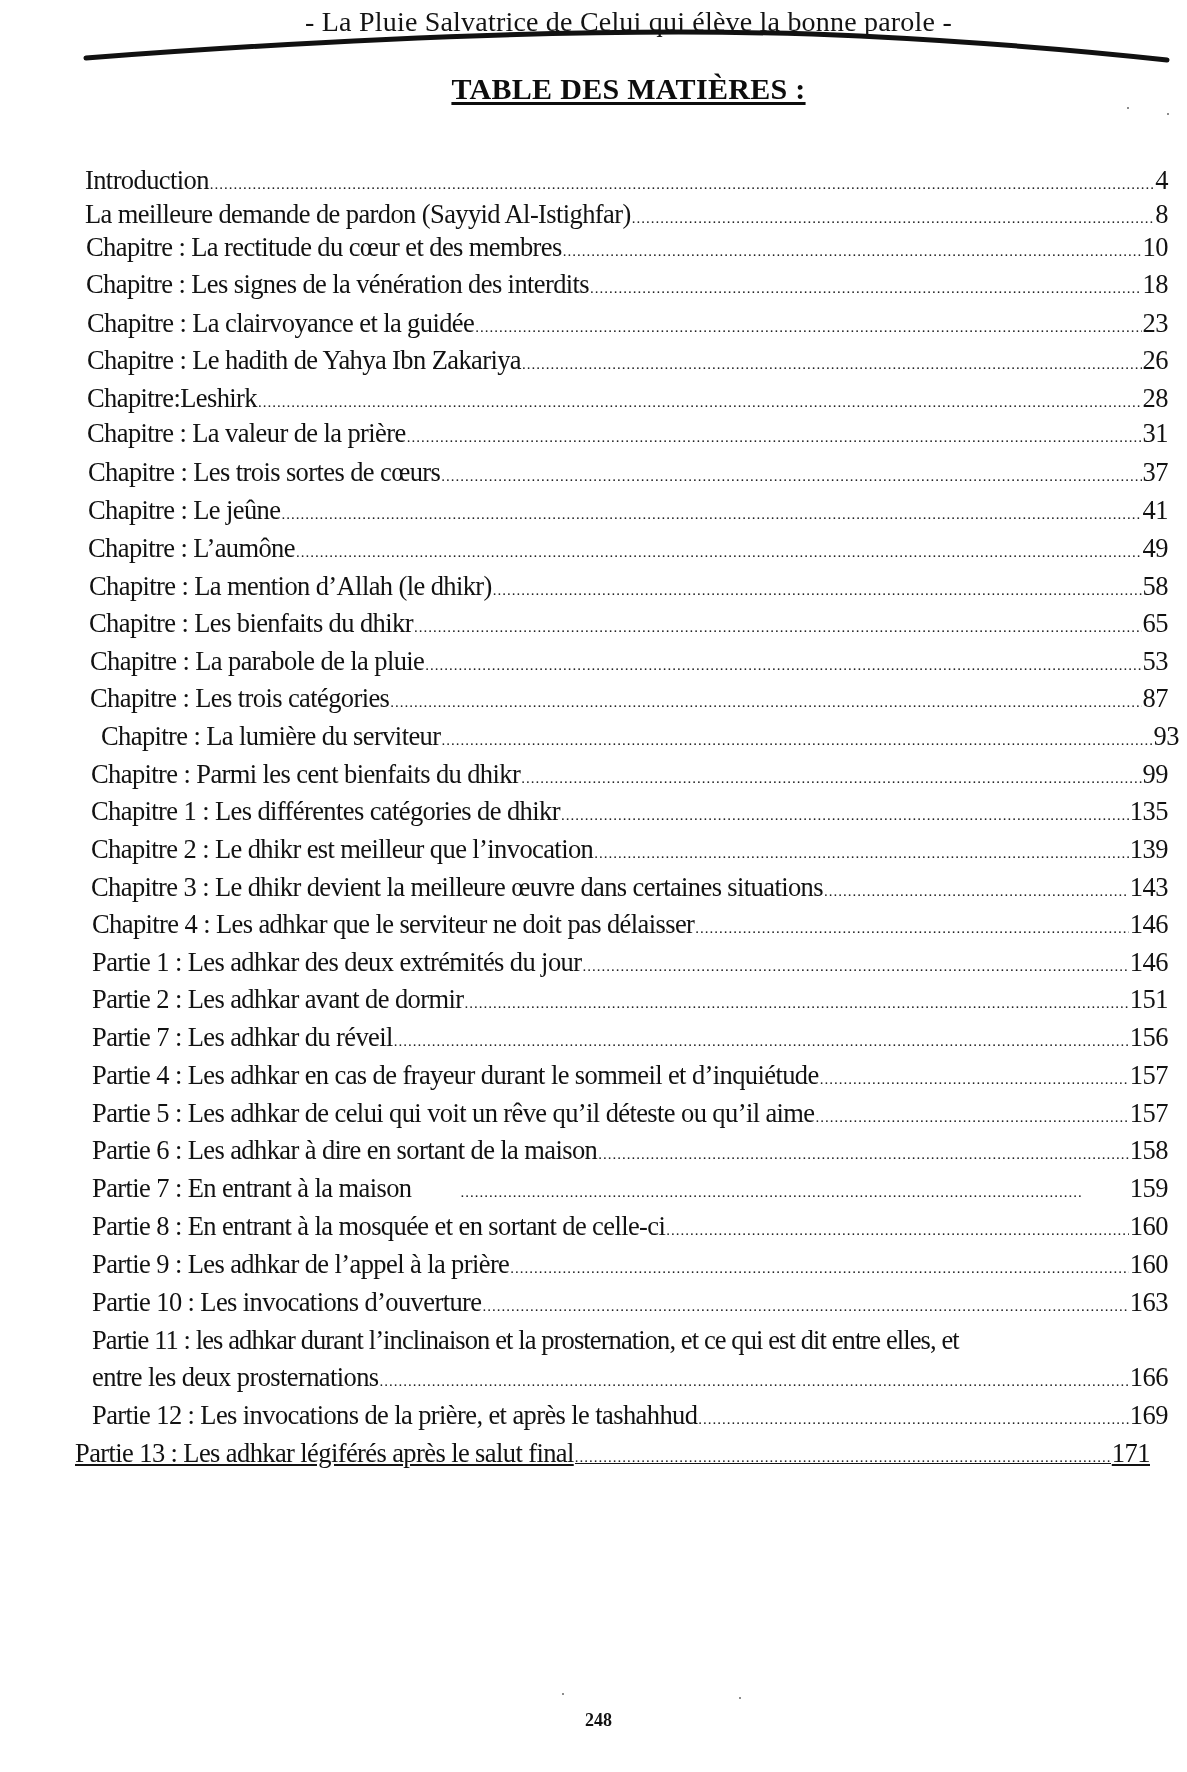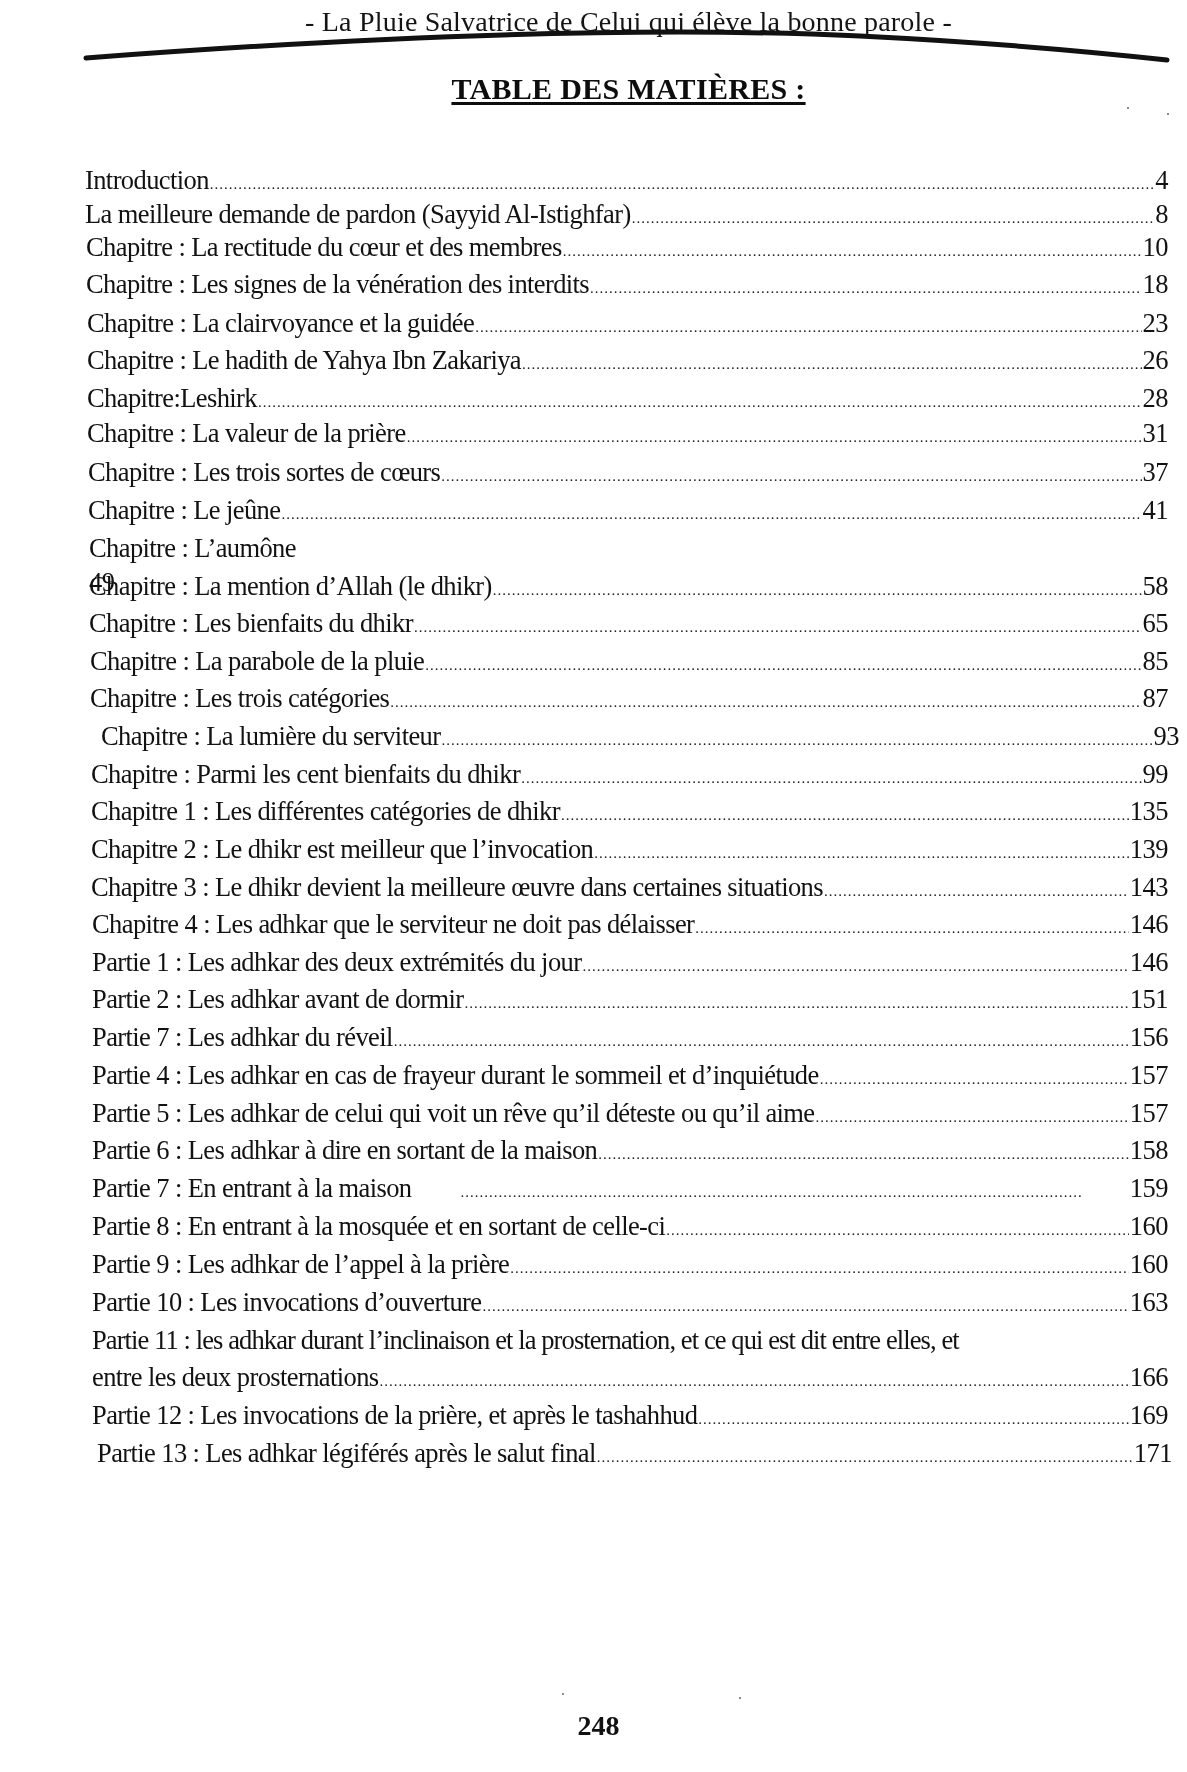--- a/index.html
+++ b/index.html
@@ -90,21 +90,21 @@
     letter-spacing: -0.5px;
   }
   .page-number {
     position: absolute;
     left: 0;
     width: 1187px;
     top: 1710px;
     text-align: center;
     padding-left: 10px;
     box-sizing: border-box;
-    font-size: 28px;
+    font-size: 18px;
     font-weight: bold;
     color: #111;
   }
   .speck {
     position: absolute;
     width: 2px;
     height: 2px;
     background: #666;
     border-radius: 50%;
   }
@@ -164,39 +164,39 @@
     <div class="toc-row" style="top: 455px; left: 88px; width: 1080px;">
       <span class="label">Chapitre : Les trois sortes de cœurs</span>
       <span class="leader"></span>
       <span class="page">37</span>
     </div>
     <div class="toc-row" style="top: 493px; left: 88px; width: 1080px;">
       <span class="label">Chapitre : Le jeûne</span>
       <span class="leader"></span>
       <span class="page">41</span>
     </div>
-    <div class="toc-row" style="top: 531px; left: 88px; width: 1080px; flex-direction: column;">
+    <div class="toc-row" style="top: 531px; left: 88px; width: 1080px;">
       <span class="label">Chapitre : L’aumône</span>
       <span class="leader"></span>
       <span class="page">49</span>
     </div>
     <div class="toc-row" style="top: 569px; left: 89px; width: 1079px;">
       <span class="label">Chapitre : La mention d’Allah (le dhikr)</span>
       <span class="leader"></span>
       <span class="page">58</span>
     </div>
     <div class="toc-row" style="top: 606px; left: 89px; width: 1079px;">
       <span class="label">Chapitre : Les bienfaits du dhikr</span>
       <span class="leader"></span>
       <span class="page">65</span>
     </div>
     <div class="toc-row" style="top: 644px; left: 90px; width: 1078px;">
       <span class="label">Chapitre : La parabole de la pluie</span>
       <span class="leader"></span>
-      <span class="page">85</span>
+      <span class="page">53</span>
     </div>
     <div class="toc-row" style="top: 681px; left: 90px; width: 1078px;">
       <span class="label">Chapitre : Les trois catégories</span>
       <span class="leader"></span>
       <span class="page">87</span>
     </div>
     <div class="toc-row" style="top: 719px; left: 80px; width: 1078px; margin-left: 21px;">
       <span class="label">Chapitre : La lumière du serviteur</span>
       <span class="leader"></span>
       <span class="page">93</span>
@@ -283,21 +283,21 @@
     <div class="toc-row" style="top: 1360px; left: 92px; width: 1076px; font-family: Liberation Serif, serif;">
       <span class="label">entre les deux prosternations</span>
       <span class="leader"></span>
       <span class="page">166</span>
     </div>
     <div class="toc-row" style="top: 1398px; left: 92px; width: 1076px;">
       <span class="label">Partie 12 : Les invocations de la prière, et après le tashahhud</span>
       <span class="leader"></span>
       <span class="page">169</span>
     </div>
-    <div class="toc-row" style="top: 1436px; left: 97px; width: 1075px;">
+    <div class="toc-row" style="top: 1436px; left: 75px; width: 1075px; text-decoration: underline;">
       <span class="label">Partie 13 : Les adhkar légiférés après le salut final</span>
       <span class="leader"></span>
       <span class="page">171</span>
     </div>
   </div>
 
 <div class="page-number">248</div>
 
 <div class="speck" style="left:1127px;top:107px;"></div>
 <div class="speck" style="left:1167px;top:113px;"></div>

